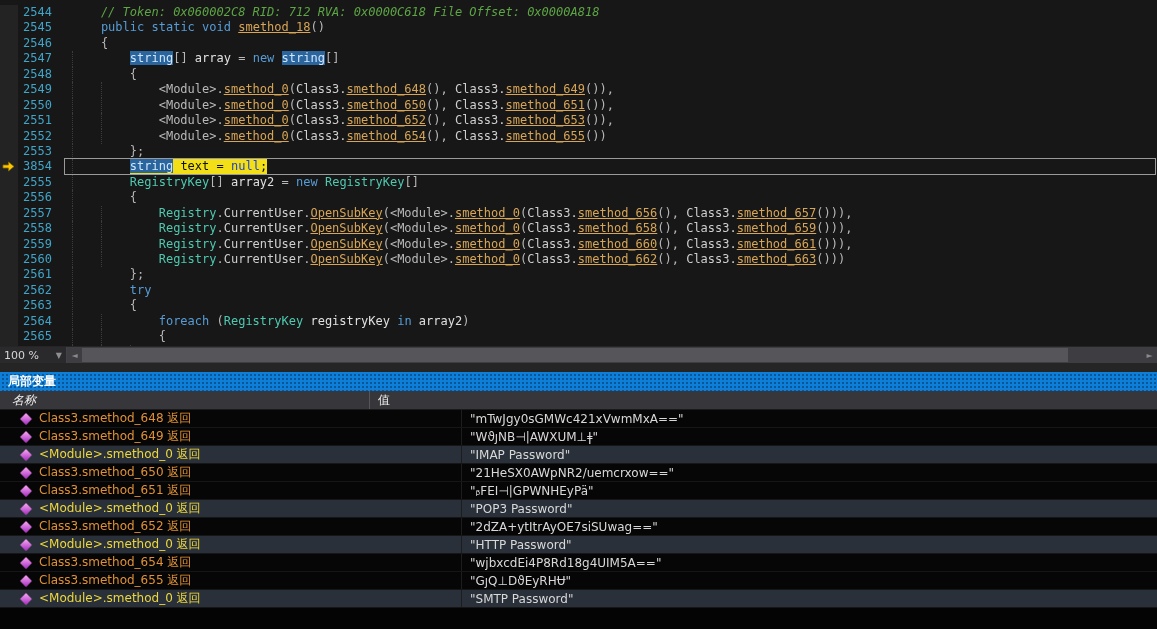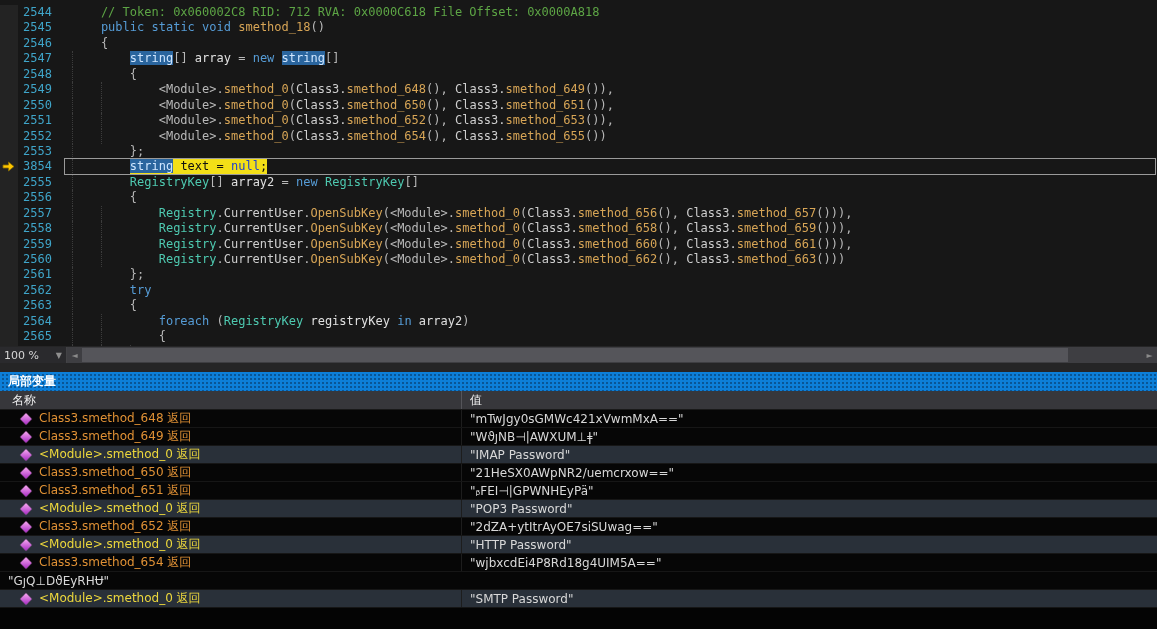--- a/index.html
+++ b/index.html
@@ -13,23 +13,23 @@
   .bp-margin{width:18px;flex:none;background:#232323;position:relative;}
   .bp-margin svg{position:absolute;left:2px;top:2px;}
   .line-num{width:46px;flex:none;text-align:right;padding-right:12px;box-sizing:border-box;
             color:var(--linenumber,#3fa5c9);}
   .line-code{flex:1;position:relative;padding-left:8px;white-space:pre;color:#b8b8b8;}
   .guide{position:absolute;top:0;bottom:0;border-left:1px dotted #3c3c3c;}
   .stmt{display:inline-block;position:relative;}
   .cur-bg{background:var(--yellow,#f3df17);}
   .current .line-code::after{content:"";position:absolute;left:0;right:1px;top:-1px;bottom:0;
             border:1px solid #9a9a9a;pointer-events:none;}
-  .tk-com{color:var(--comment,#5da545);}
+  .tk-com{color:var(--comment,#5da545);font-style:italic;}
   .tk-kw{color:var(--keyword,#569cd6);}
-  .tk-me{color:var(--method,#d7a556);}
+  .tk-me{color:var(--method,#d7a556);text-decoration:underline;}
   .tk-ty{color:var(--type,#4ec9b0);}
   .tk-id{color:#e0e0e0;}
   .tk-pl{color:#b8b8b8;}
   .tk-cl{color:#cfcfcf;}
   .tk-hl{background:var(--hlblue,#2a659e);color:#cfe6ff;}
   .tk-cur{color:#101010;}
   .tk-curkw{color:#2143cc;}
   
   .editor-statusbar{height:16px;background:#7f1d1d;border-top:1px solid #252526;display:flex;align-items:stretch;}
   .zoom-combo{width:58px;flex:none;display:flex;align-items:center;background:#2a2a2d;border-right:1px solid #434346;
@@ -41,22 +41,22 @@
   .hsb-thumb{position:absolute;left:0;top:1px;bottom:1px;width:93%;background:#55555a;}
   .splitter{height:9px;background:#252526;}
   
   .locals{flex:1;display:flex;flex-direction:column;background:#040404;min-height:0;}
   .locals-title{height:19px;flex:none;background:var(--titleblue,#0d7fd8);
       background-image:radial-gradient(rgba(6,52,96,.55) 1px,transparent 1.3px);
       background-size:4px 4px;background-position:1px 1px;
       color:#fff;font:bold 12px "DejaVu Sans",sans-serif;display:flex;align-items:center;padding:0 8px;}
   .locals-header{height:18px;flex:none;background:#37373b;border-bottom:1px solid #1a1a1a;display:flex;
       color:#f0f0f0;font:12px "DejaVu Sans",sans-serif;}
-  .col-name{width:462px;flex:none;box-sizing:border-box;padding-left:12px;display:flex;align-items:center;
-      border-right:1px solid #55555a;}
+  .col-name{width:370px;flex:none;box-sizing:border-box;padding-left:12px;display:flex;align-items:center;
+      border-right:1px solid #55555a;font-style:italic;}
   .col-value{flex:1;display:flex;align-items:center;padding-left:8px;}
   .locals-rows{flex:1;overflow:hidden;text-align:center;}
   .locals-row{height:18px;display:flex;align-items:stretch;background:#060606;border-bottom:1px solid #161616;
       box-sizing:border-box;font:12px "DejaVu Sans",sans-serif;}
   .locals-row.hl{background:#293039;}
   .row-name{width:462px;flex:none;box-sizing:border-box;padding-left:22px;display:flex;align-items:center;gap:9px;
       border-right:1px solid #1d1d1d;}
   .mi{width:8px;height:8px;flex:none;transform:rotate(45deg);
       background:linear-gradient(135deg,#f7a8f0,#a82cc4);box-shadow:0 0 1px #d070d0;}
   .name-text{color:var(--nameorange,#e09135);white-space:nowrap;}
@@ -274,20 +274,24 @@
           <div class="row-value">"HTTP Password"</div>
         </div>
         <div class="locals-row">
           <div class="row-name">
             <span class="mi"></span>
             <span class="name-text">Class3.smethod_654 返回</span>
           </div>
           <div class="row-value">"wjbxcdEi4P8Rd18g4UIM5A=="</div>
         </div>
         <div class="locals-row">
+          <div class="row-name">
+            <span class="mi"></span>
+            <span class="name-text">Class3.smethod_655 返回</span>
+          </div>
           <div class="row-value">"GյQ⊥DϑEyRHɄ"</div>
         </div>
         <div class="locals-row hl">
           <div class="row-name">
             <span class="mi"></span>
             <span class="name-text">&lt;Module&gt;.smethod_0 返回</span>
           </div>
           <div class="row-value">"SMTP Password"</div>
         </div>
       </div>

